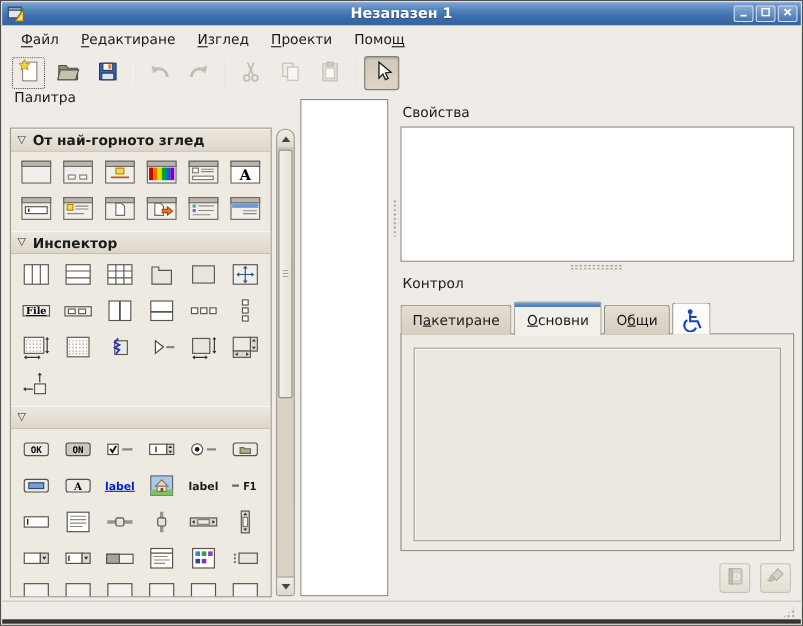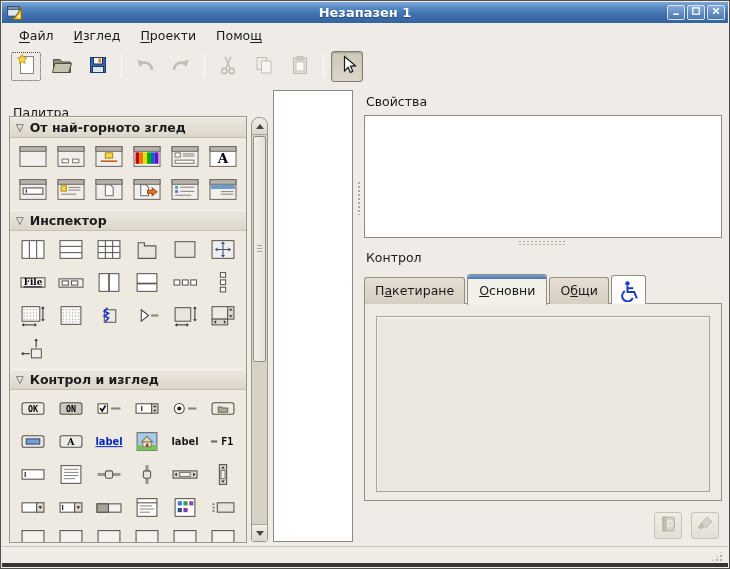--- a/index.html
+++ b/index.html
@@ -119,20 +119,21 @@
         <span class="win-btn">
           <span><svg viewBox="0 0 17 15" xmlns="http://www.w3.org/2000/svg" width="100%" height="100%">
               <path d="M5 4 L12 11 M12 4 L5 11" stroke="#fff" stroke-width="2"></path>
             </svg></span>
         </span>
       </span>
   </div>
 
   <div class="menubar">
       <span class="menu-item"><u>Ф</u>айл</span>
+      <span class="menu-item"><u>Р</u>едактиране</span>
       <span class="menu-item"><u>И</u>зглед</span>
       <span class="menu-item"><u>П</u>роекти</span>
       <span class="menu-item">Помо<u>щ</u></span>
     </div>
 
   <div class="toolbar">
       <span class="tb-btn focused">
         <span><svg viewBox="0 0 24 24" xmlns="http://www.w3.org/2000/svg" width="100%" height="100%">
             <rect x="6.5" y="3.5" width="13" height="17" fill="#fff" stroke="#8a857c"></rect>
             <path d="M8.2 1.6 l1.5 2.9 3.2 .4 -2.3 2.2 .6 3.2 -3-1.6 -3 1.6 .6-3.2 -2.3-2.2 3.2-.4 Z" fill="#f7d642" stroke="#c9a227"></path>
@@ -190,21 +191,21 @@
           </svg></span>
       </span>
       <span class="tb-sep"></span>
       <span class="tb-btn active">
         <span><svg viewBox="0 0 24 24" xmlns="http://www.w3.org/2000/svg" width="100%" height="100%">
             <path d="M9.5 3.5 v14.5 l3.6 -3.6 2.3 5 2.4 -1.1 -2.3 -5 5 -.6 Z" fill="#fff" stroke="#1a1a1a" stroke-width="1.2"></path>
           </svg></span>
       </span>
     </div>
 
-  <div class="panel-label" style="left:12px;top:104px;">Палитра</div>
+  <div class="panel-label" style="left:12px;top:80px;">Палитра</div>
 
   <div class="palette-frame">
       <div class="pal-header">
         <span class="tri">▽</span>
         <span>От най-горното зглед</span>
       </div>
       <div class="pal-grid">
         <div class="pal-item">
           <span><svg viewBox="0 0 28 24" xmlns="http://www.w3.org/2000/svg" width="100%" height="100%">
               <rect x="1.5" y="2.5" width="25" height="19" fill="#f1efec" stroke="#6f6a62"></rect>
@@ -466,21 +467,20 @@
               <rect x="12.5" y="12.5" width="9.5" height="8.5" fill="#f1efec" stroke="#5a564f"></rect>
               <line x1="17" y1="4" x2="17" y2="11" stroke="#333"></line>
               <path d="M17 2.5 l-1.8 2.4 h3.6 Z" fill="#333"></path>
               <line x1="4" y1="17" x2="11" y2="17" stroke="#333"></line>
               <path d="M2.5 17 l2.4 -1.8 v3.6 Z" fill="#333"></path>
             </svg></span>
         </div>
       </div>
       <div class="pal-header">
         <span class="tri">▽</span>
-        <span>Контрол и изглед</span>
       </div>
       <div class="pal-grid">
         <div class="pal-item">
           <span><svg viewBox="0 0 28 24" xmlns="http://www.w3.org/2000/svg" width="100%" height="100%">
               <rect x="3.5" y="6.5" width="21" height="11" rx="2" fill="#edebe7" stroke="#55514a"></rect>
               <text x="14" y="15" font-size="8" font-weight="bold" text-anchor="middle" fill="#000" font-family="DejaVu Sans Mono,monospace">OK</text>
             </svg></span>
         </div>
         <div class="pal-item">
           <span><svg viewBox="0 0 28 24" xmlns="http://www.w3.org/2000/svg" width="100%" height="100%">

